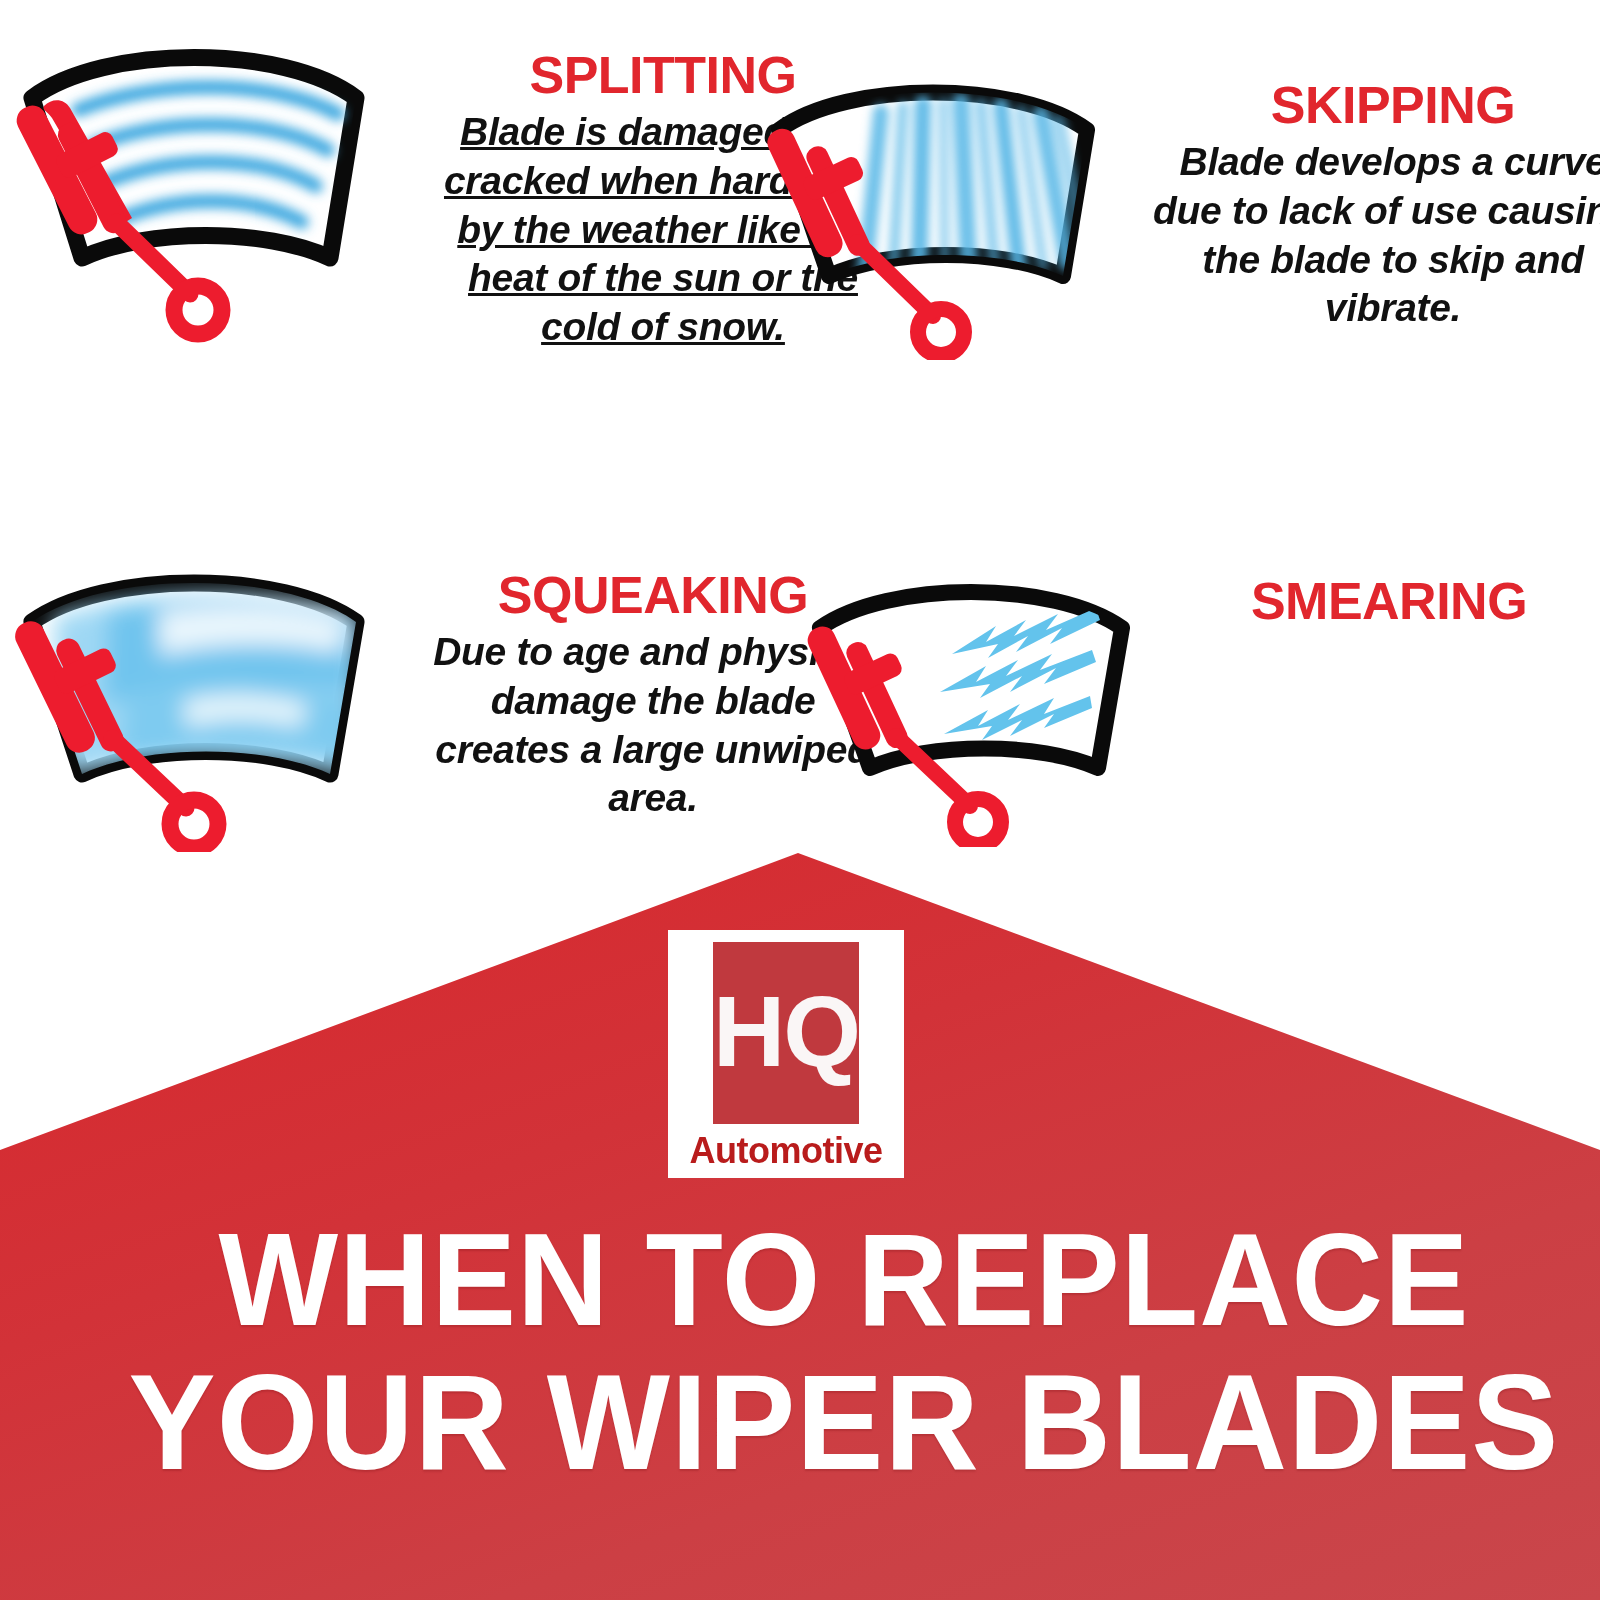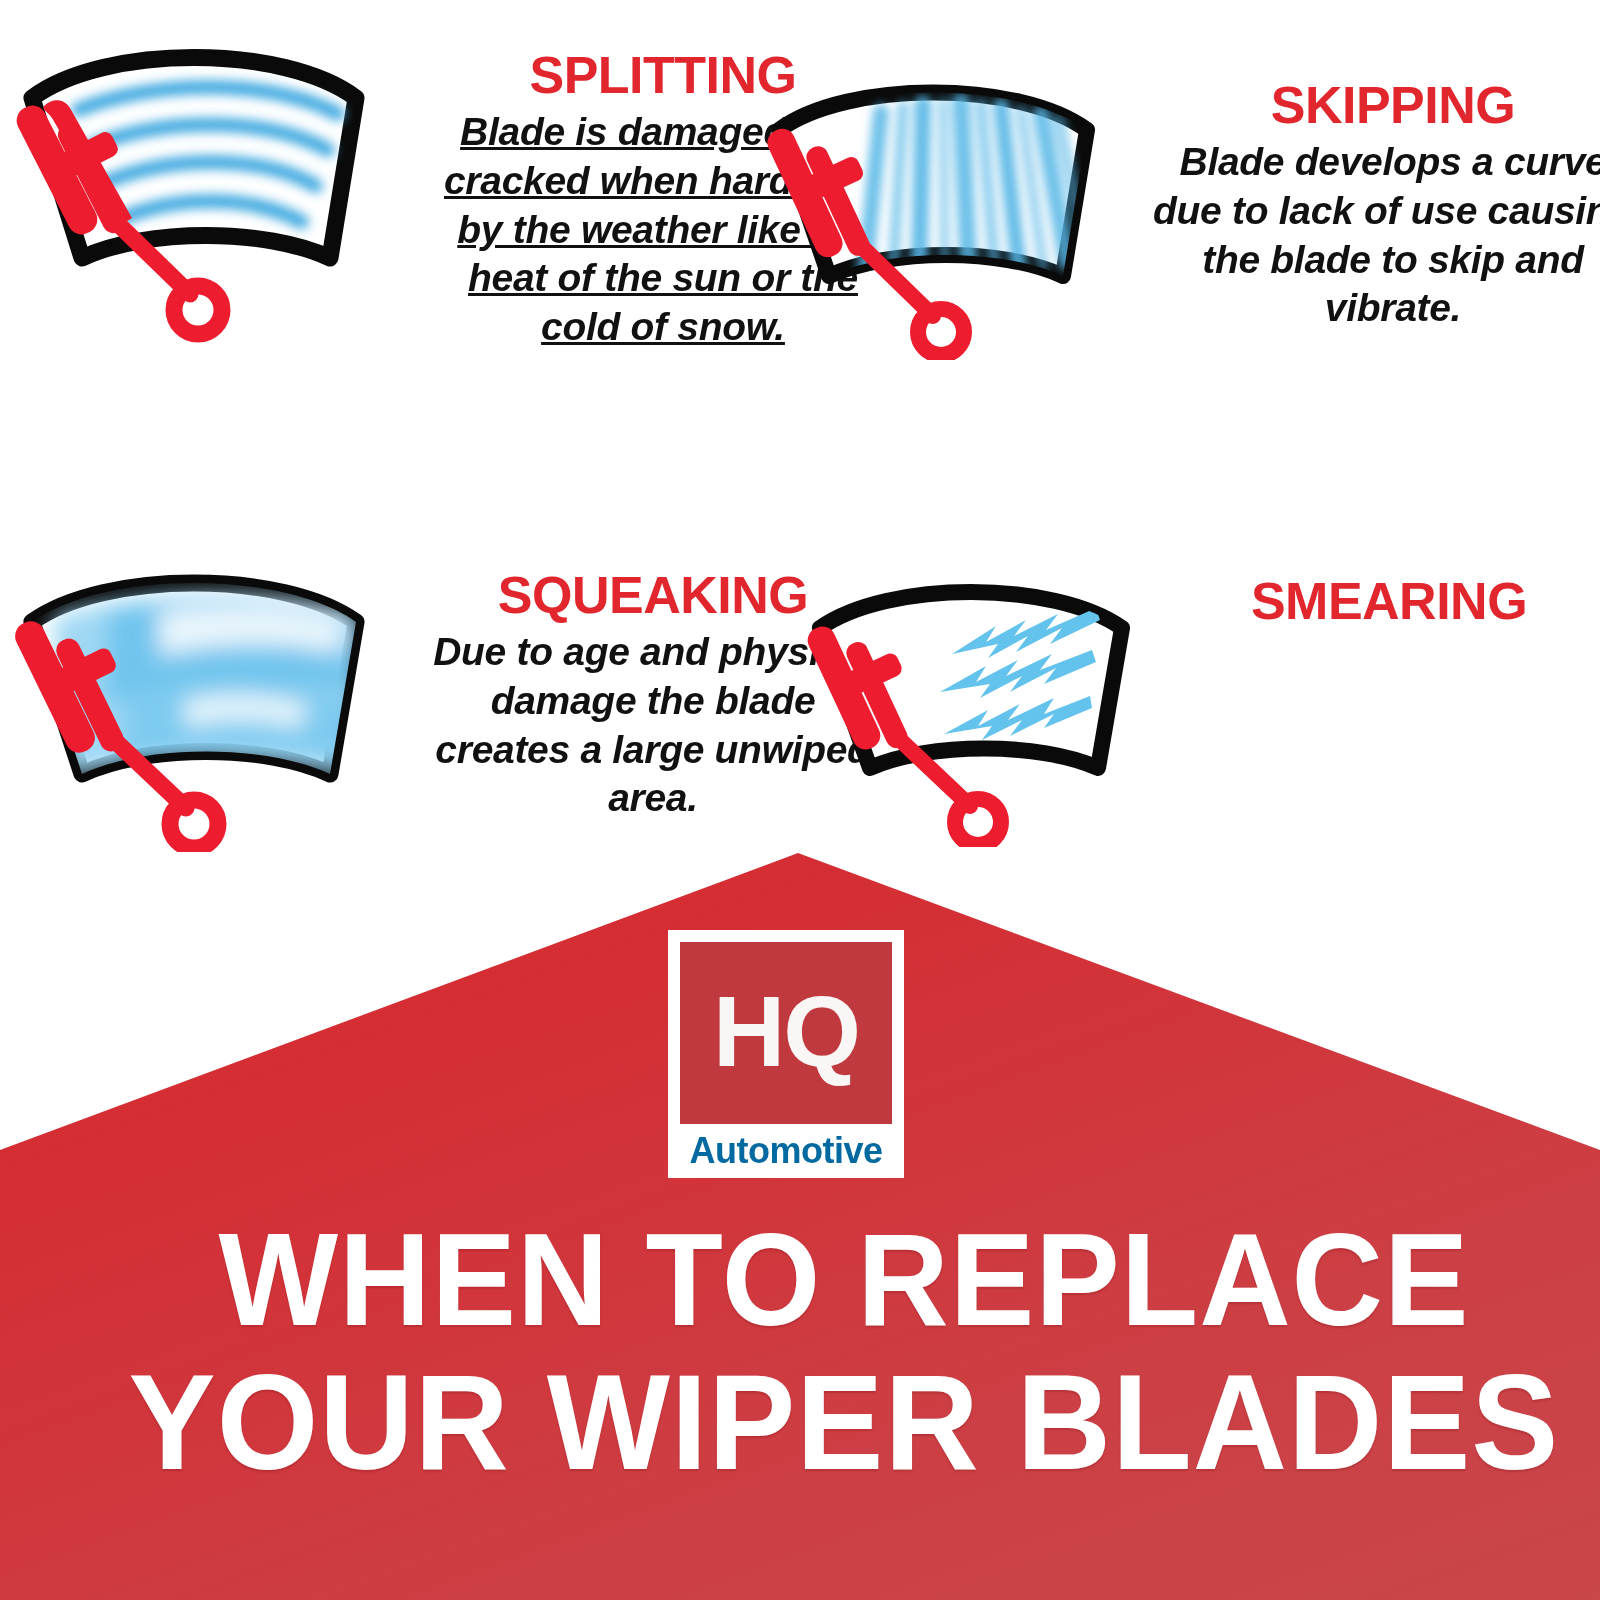--- a/index.html
+++ b/index.html
@@ -69,21 +69,21 @@
     clip-path:polygon(798px 13px, 1600px 310px, 1600px 760px, 0px 760px, 0px 310px);
   }
 
   
   .logo{
     position:absolute;left:668px;top:90px;
     width:236px;height:248px;
     background:#ffffff;
     box-sizing:border-box;
     padding:12px 12px 0 12px;
-    display:flex;flex-direction:column;
+    display:flex;flex-direction:column;align-items:center;
   }
   .logo-sq{
     flex:1 1 auto;
     background:#C0393E;
     display:flex;align-items:center;justify-content:center;
   }
   .logo-hq{
     font-family:"Liberation Sans", sans-serif;
     font-weight:bold;
     font-size:100px;
@@ -94,21 +94,21 @@
   }
   .logo-sub{
     flex:0 0 54px;
     display:flex;align-items:center;justify-content:center;
     background:#ffffff;
   }
   .logo-sub-txt{
     font-family:"Liberation Sans", sans-serif;
     font-weight:bold;
     font-size:36px;
-    color:#0369a1;
+    color:#b91c1c;
     letter-spacing:-0.5px;
   }
 
   .headline{
     position:absolute;left:0;top:370px;width:1600px;
     text-align:center;
     color:#ffffff;
     margin-left:44px;
   }
   .headline-line{

